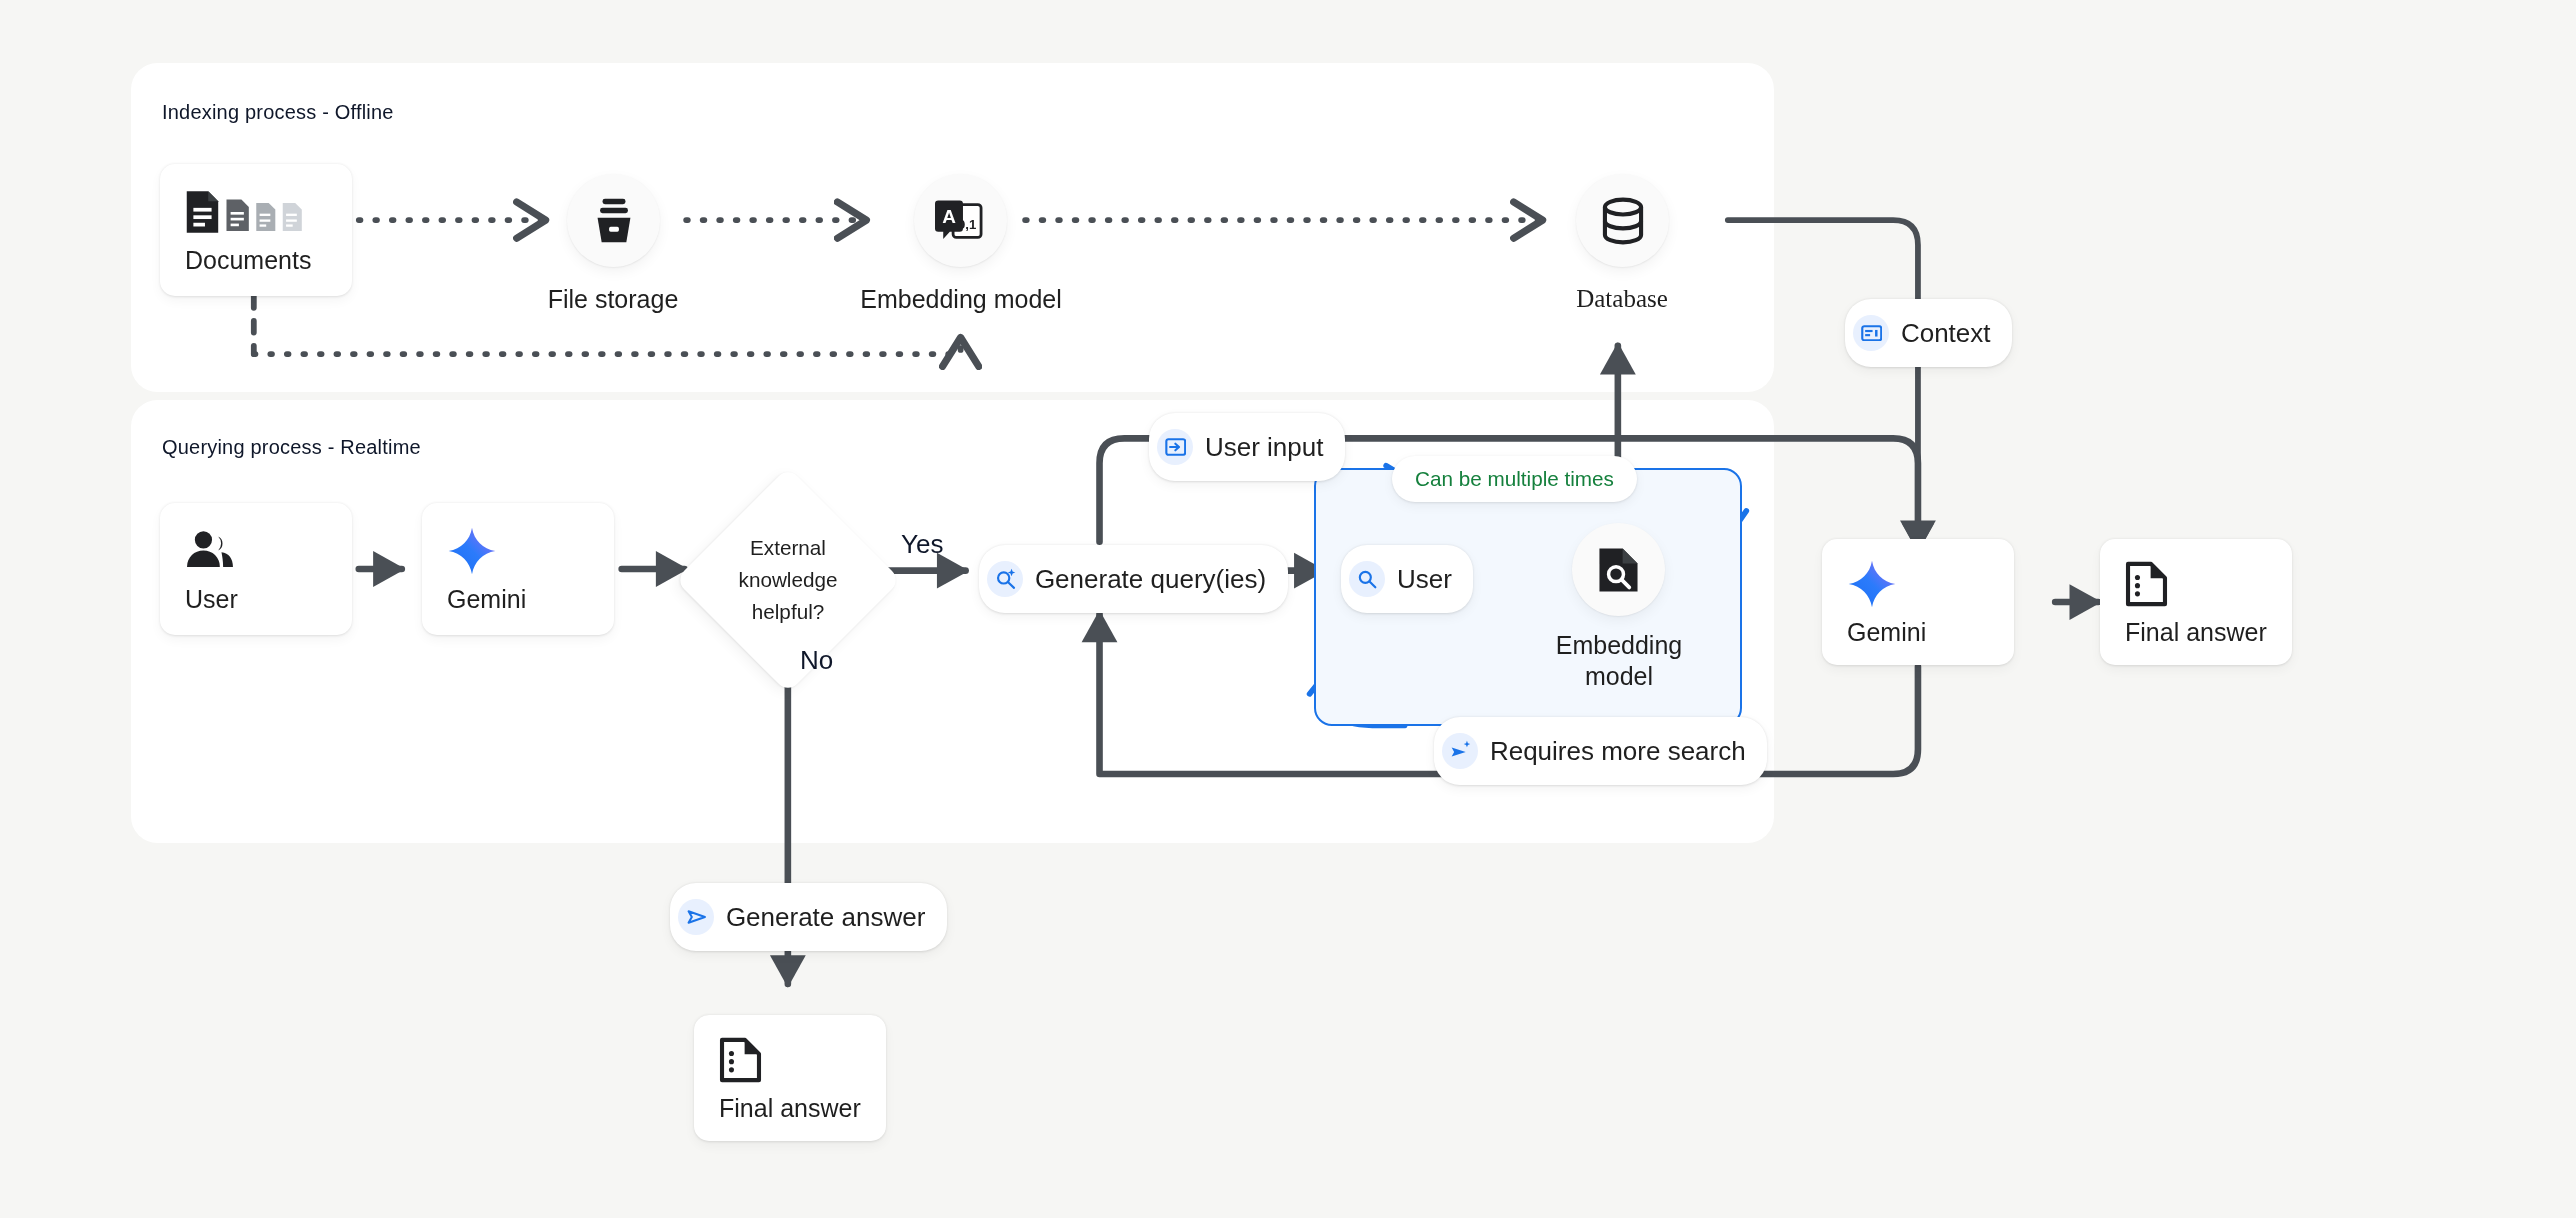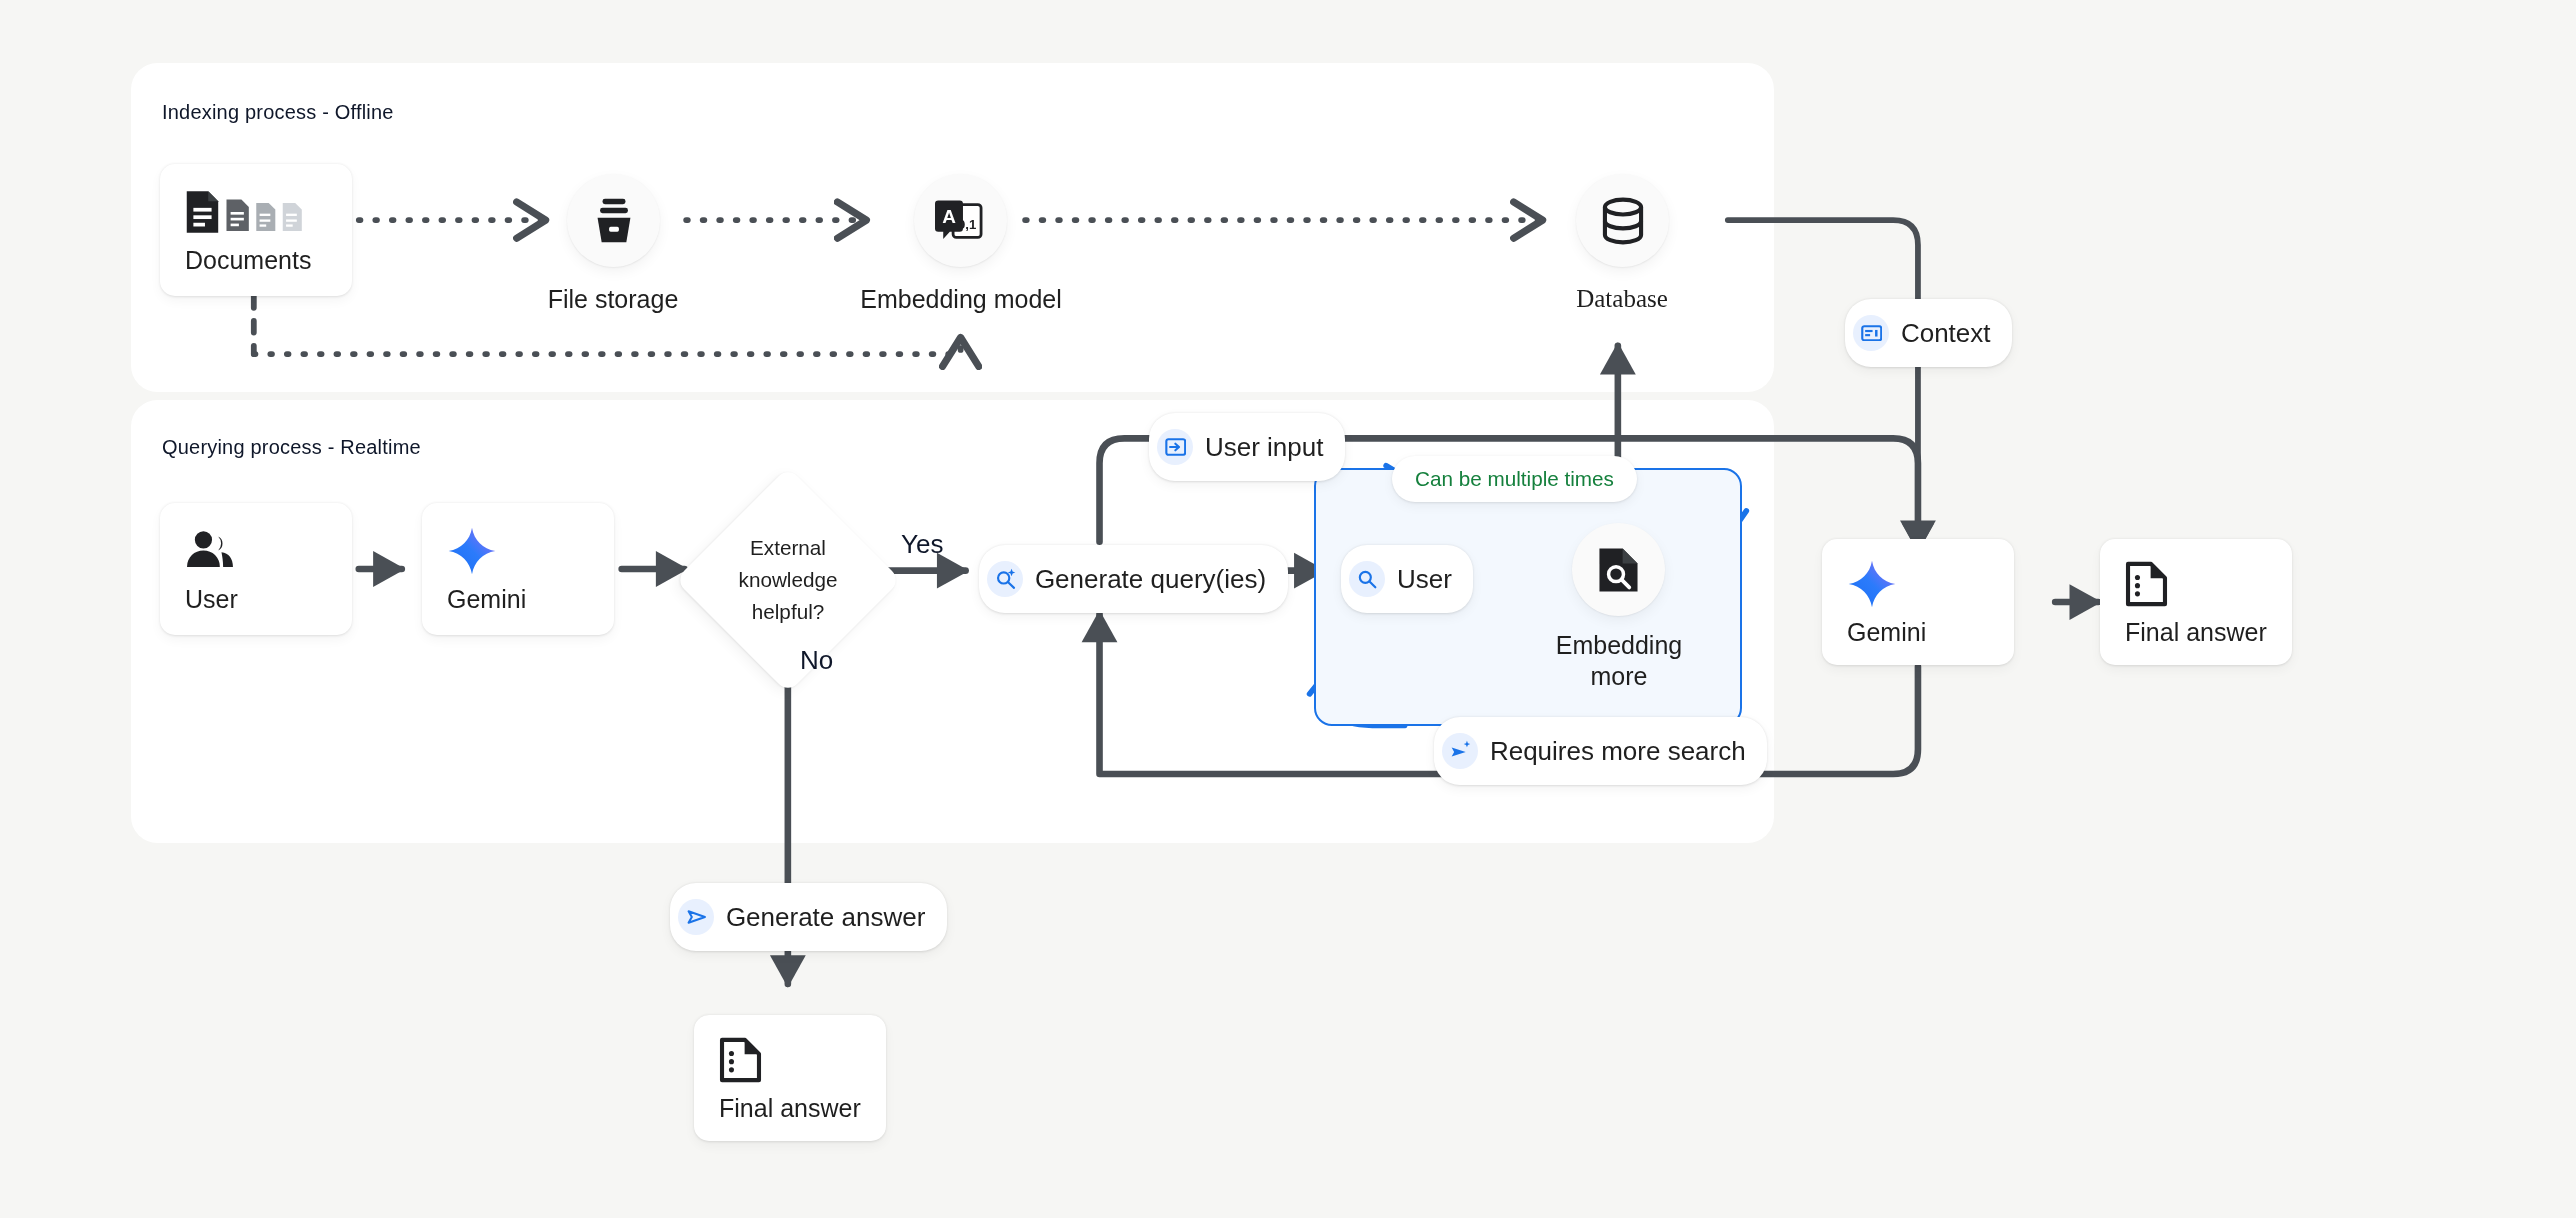--- a/index.html
+++ b/index.html
@@ -311,21 +311,21 @@
   <div class="circ" style="left:1572px;top:523px;">
     <svg width="45" height="48" viewBox="0 0 54 58">
       <path d="M4 3 h28 l18 18 v34 h-46 z" fill="#202124"></path>
       <path d="M32 3 l18 18 h-18 z" fill="#3c4043"></path>
       <circle cx="24" cy="34" r="9" fill="none" stroke="#ffffff" stroke-width="4.2"></circle>
       <path d="M31 41 L40 50" stroke="#ffffff" stroke-width="4.6" stroke-linecap="round"></path>
     </svg>
   </div>
   <div class="circ-label two" style="left:1514px;top:630px;width:210px;">
     <span>Embedding</span><br>
-    <span>more</span>
+    <span>model</span>
   </div>
 
   <div class="chip" style="left:1149px;top:413px;">
     <span class="chip-ico">
       <svg width="21.5" height="18" viewBox="0 0 26 22">
         <rect x="1.5" y="1.5" width="23" height="19" rx="2.5" fill="none" stroke="#1a73e8" stroke-width="2.6"></rect>
         <path d="M6 11 h10" stroke="#1a73e8" stroke-width="2.6" stroke-linecap="round"></path>
         <path d="M12.5 7 L17 11 L12.5 15" fill="none" stroke="#1a73e8" stroke-width="2.6" stroke-linecap="round" stroke-linejoin="round"></path>
       </svg>
     </span>

